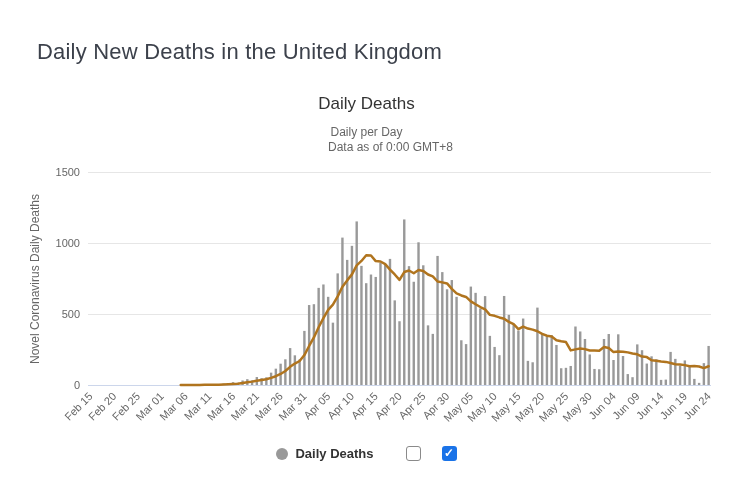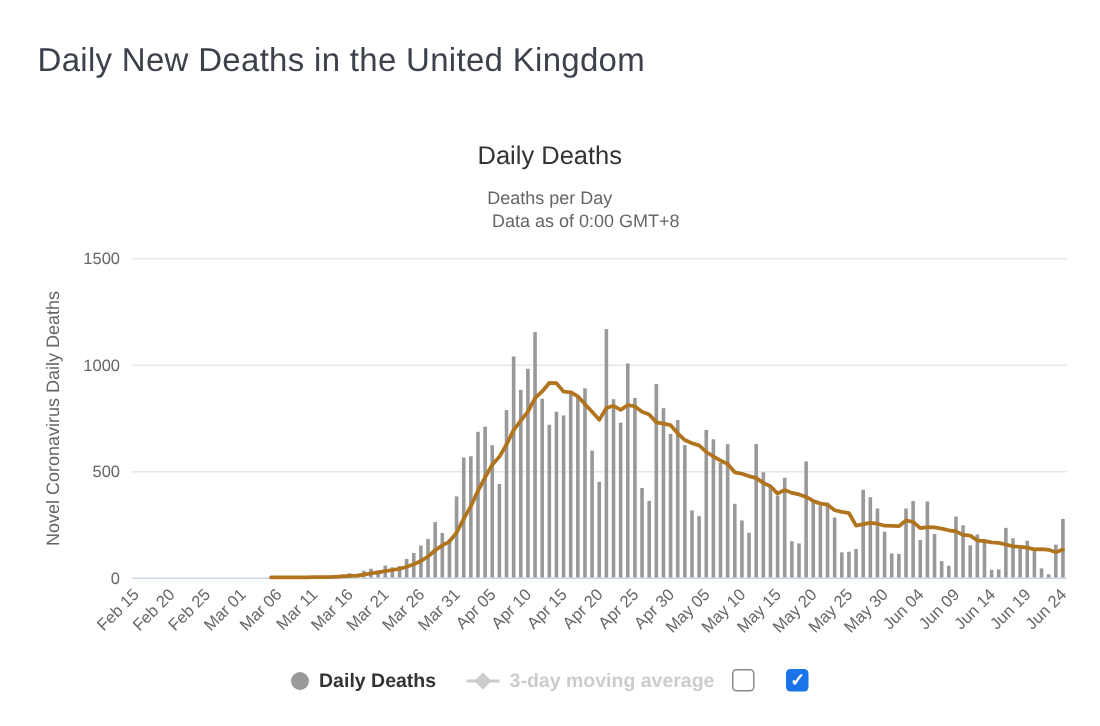--- a/index.html
+++ b/index.html
@@ -1,21 +1,21 @@
 <!DOCTYPE html>
 <html><head>
 <meta charset="utf-8">
 <style>
   html,body{margin:0;padding:0;}
   body{
     width:733px;height:484px;position:relative;overflow:hidden;
     background:#ffffff;font-family:"Liberation Sans",sans-serif;
   }
   .page-title{
-    position:absolute;left:25px;top:27px;margin:0;
+    position:absolute;left:25px;top:27px;margin:12px;
     font-size:22px;font-weight:500;color:#3c414b;letter-spacing:.2px;
   }
   .chart-title{
     position:absolute;left:0;top:94px;width:733px;text-align:center;
     font-size:17px;color:#333333;font-weight:400;
   }
   .chart-subtitle{
     position:absolute;left:0;width:733px;text-align:center;
     font-size:12px;color:#666666;
   }
@@ -47,21 +47,21 @@
     font-size:12px;font-weight:bold;line-height:15px;text-align:center;
   }
   .checkbox.checked::after{content:"\2713";}
 </style>
 </head>
 <body>
 
 <h1 class="page-title">Daily New Deaths in the United Kingdom</h1>
 
 <div class="chart-title">Daily Deaths</div>
-<div class="chart-subtitle sub1">Deaths per Day</div>
+<div class="chart-subtitle sub1">Daily per Day</div>
 <div class="chart-subtitle sub2">Data as of 0:00 GMT+8</div>
 
 <svg id="chart-svg" width="733" height="484" viewBox="0 0 733 484">
     <g>
       <line x1="88" x2="711" y1="314.5" y2="314.5" stroke="#e6e6e6" stroke-width="1"></line>
       <line x1="88" x2="711" y1="243.5" y2="243.5" stroke="#e6e6e6" stroke-width="1"></line>
       <line x1="88" x2="711" y1="172.5" y2="172.5" stroke="#e6e6e6" stroke-width="1"></line>
     </g>
     <line x1="88" x2="711" y1="385.5" y2="385.5" stroke="#ccd6eb" stroke-width="1"></line>
     <g font-size="11" fill="#666666" text-anchor="end">
@@ -215,25 +215,18 @@
       <text transform="translate(711.6,397) rotate(-45)" text-anchor="end">Jun 24</text>
     </g>
   </svg>
 
 <div class="legend">
   <div class="legend-item">
     <span class="sym-circle"></span>
     <span class="legend-label">Daily Deaths</span>
   </div>
   <span class="gap"></span>
-  <div class="legend-item disabled">
-    <span class="sym-line sym-gray">
-        <span class="bar"></span>
-        <span class="diamond"></span>
-      </span>
-    <span class="legend-label">3-day moving average</span>
-  </div>
   <span class="gap-sm"></span>
   <span class="checkbox unchecked" id="cb3"></span>
   <span class="gap-sm" style="width:9px;"></span>
   <span class="gap-sm"></span>
   <span class="checkbox checked" id="cb7"></span>
 </div>
 
 </body></html>

